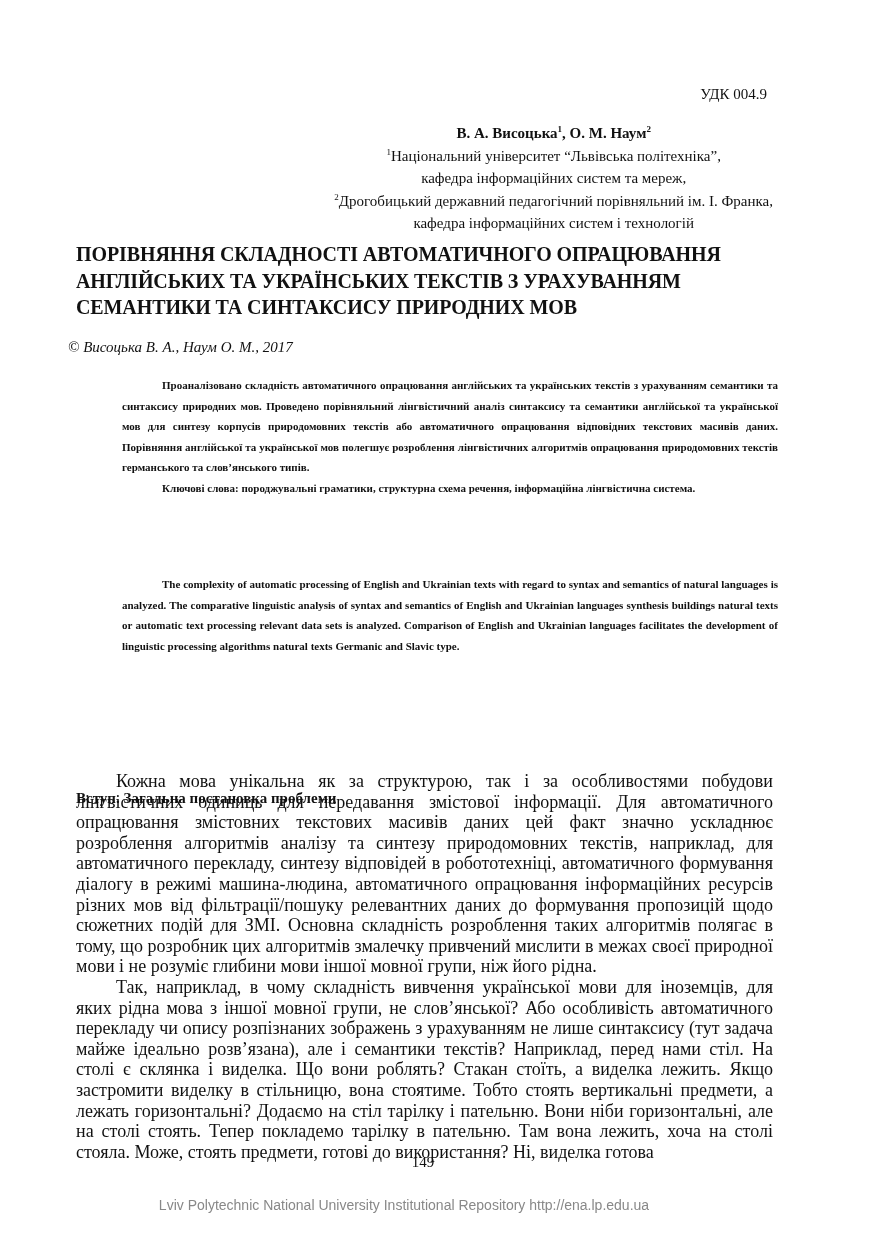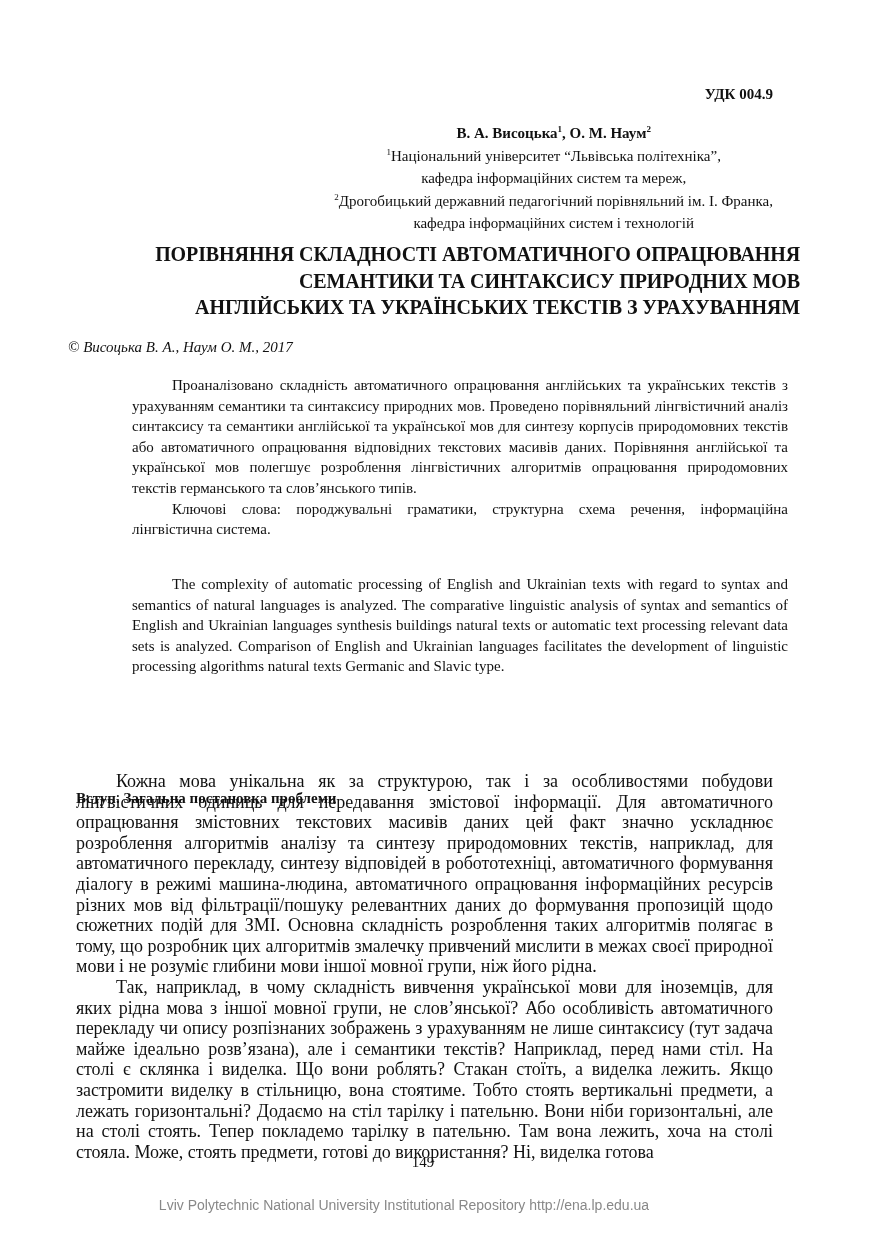--- a/index.html
+++ b/index.html
@@ -1,26 +1,26 @@
 <!DOCTYPE html>
 <html><head>
 <meta charset="utf-8">
 <style>
   html, body { margin: 0; padding: 0; background: #ffffff; }
   body { width: 876px; height: 1240px; position: relative; overflow: hidden;
          font-family: "Liberation Serif", serif; color: #111; }
   .abs { position: absolute; }
-  .udk { right: 103px; top: 86px; font-weight: bold; font-size: 15px; }
+  .udk { right: 109px; top: 86px; font-weight: normal; font-size: 15px; }
   .authors { right: 103px; top: 122px; text-align: center; font-size: 15px; line-height: 22.5px; }
   .authors .names { font-weight: bold; }
   sup { font-size: 9px; line-height: 0; vertical-align: 6px; }
-  .title { left: 76px; width: 724px; top: 241px; text-align: right; font-weight: bold;
+  .title { left: 76px; width: 724px; top: 241px; text-align: left; font-weight: bold;
            font-size: 20px; line-height: 26.5px; letter-spacing: -0.1px; }
   .copyright { left: 68px; top: 339px; font-style: italic; font-size: 15px; }
-  .abstract { left: 132px; width: 656px; top: 375px; font-weight: normal; font-size: 15px;
+  .abstract { left: 122px; width: 656px; top: 375px; font-weight: bold; font-size: 11px;
               line-height: 20.6px; text-align: justify; }
   .abstract p { margin: 0; text-indent: 40px; }
   .abstract-en { top: 574px; }
   .section-title { left: 76px; width: 697px; top: 790px; font-weight: bold; font-size: 15px; }
   .body { left: 76px; width: 697px; top: 771px; font-size: 18px; line-height: 20.6px; text-align: justify; }
   .body p { margin: 0; text-indent: 40px; }
   .page-number { left: 0; width: 846px; top: 1154px; text-align: center; font-size: 15px; }
   .repo { left: 0; width: 808px; top: 1197px; text-align: center; font-family: "Liberation Sans", sans-serif;
           font-size: 14px; color: #888; }
 </style>
@@ -32,22 +32,22 @@
 <div class="abs authors">
   <div class="names"><span>В. А. Висоцька</span><sup>1</sup><span>, </span><span>О. М. Наум</span><sup>2</sup></div>
   <div><sup>1</sup><span>Національний університет “Львівська політехніка”,</span></div>
   <div>кафедра інформаційних систем та мереж,</div>
   <div><sup>2</sup><span>Дрогобицький державний педагогічний порівняльний ім. І. Франка,</span></div>
   <div>кафедра інформаційних систем і технологій</div>
 </div>
 
 <div class="abs title">
   <div>ПОРІВНЯННЯ СКЛАДНОСТІ АВТОМАТИЧНОГО ОПРАЦЮВАННЯ</div>
+  <div>АНГЛІЙСЬКИХ ТА УКРАЇНСЬКИХ ТЕКСТІВ З УРАХУВАННЯМ</div>
   <div>СЕМАНТИКИ ТА СИНТАКСИСУ ПРИРОДНИХ МОВ</div>
-  <div>АНГЛІЙСЬКИХ ТА УКРАЇНСЬКИХ ТЕКСТІВ З УРАХУВАННЯМ</div>
 </div>
 
 <div class="abs copyright">© Висоцька В. А., Наум О. М., 2017</div>
 
 <div class="abs abstract">
   <p>Проаналізовано складність автоматичного опрацювання англійських та українських текстів з урахуванням семантики та синтаксису природних мов. Проведено порівняльний лінгвістичний аналіз синтаксису та семантики англійської та української мов для синтезу корпусів природомовних текстів або автоматичного опрацювання відповідних текстових масивів даних. Порівняння англійської та української мов полегшує розроблення лінгвістичних алгоритмів опрацювання природомовних текстів германського та слов’янського типів.</p>
   <p>Ключові слова: породжувальні граматики, структурна схема речення, інформаційна лінгвістична система.</p>
 </div>
 
 <div class="abs abstract abstract-en">

